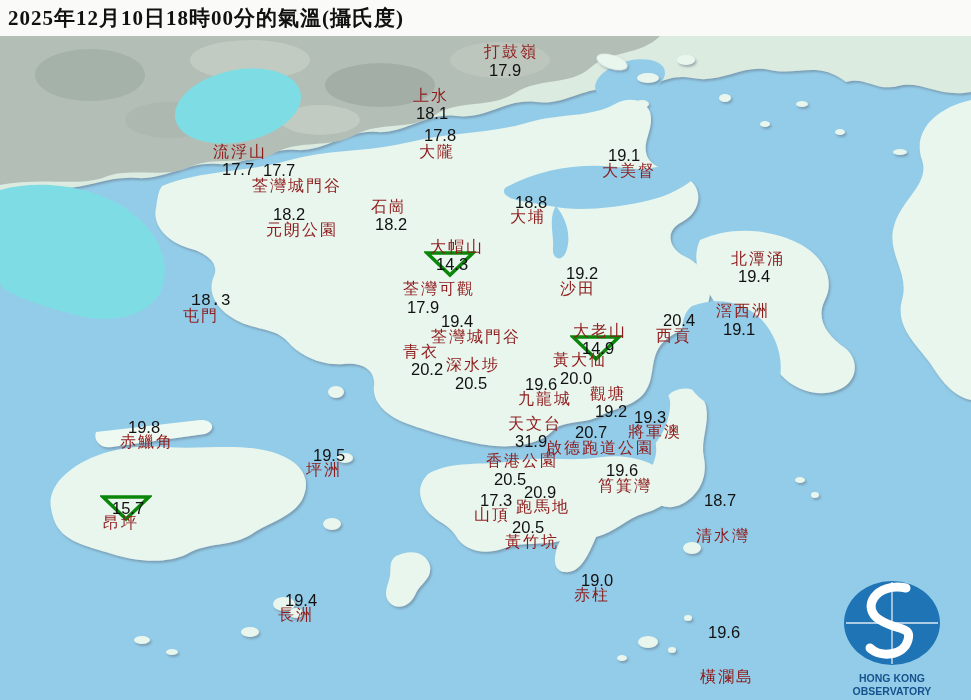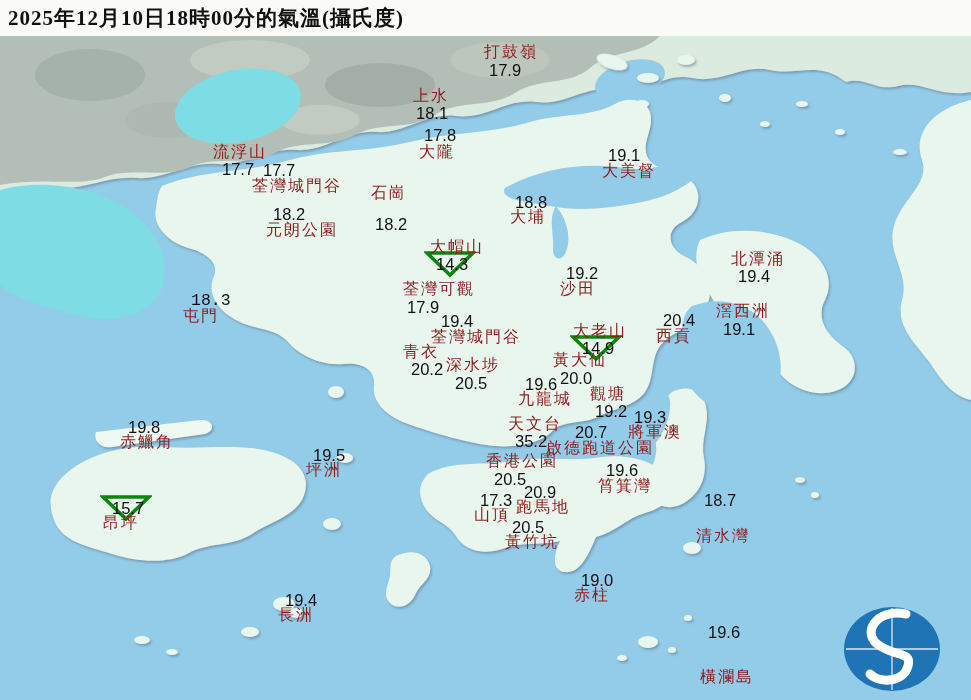--- a/index.html
+++ b/index.html
@@ -163,21 +163,21 @@
       <div class="st-name" style="left: 413px; top: 88px;">上水</div>
       <div class="st-temp" style="left: 416px; top: 105px;">18.1</div>
       <div class="st-name" style="left: 419px; top: 144px;">大隴</div>
       <div class="st-temp" style="left: 424px; top: 127px;">17.8</div>
       <div class="st-name" style="left: 213px; top: 144px;">流浮山</div>
       <div class="st-temp" style="left: 222px; top: 161px;">17.7</div>
       <div class="st-name" style="left: 252px; top: 178px;">荃灣城門谷</div>
       <div class="st-temp" style="left: 263px; top: 162px;">17.7</div>
       <div class="st-name" style="left: 602px; top: 163px;">大美督</div>
       <div class="st-temp" style="left: 608px; top: 147px;">19.1</div>
-      <div class="st-name" style="left: 371px; top: 185px;">石崗</div>
+      <div class="st-name" style="left: 371px; top: 199px;">石崗</div>
       <div class="st-temp" style="left: 375px; top: 216px;">18.2</div>
       <div class="st-name" style="left: 266px; top: 222px;">元朗公園</div>
       <div class="st-temp" style="left: 273px; top: 206px;">18.2</div>
       <div class="st-name" style="left: 510px; top: 209px;">大埔</div>
       <div class="st-temp" style="left: 515px; top: 194px;">18.8</div>
       <svg width="52" height="28" class="peak-tri" style="left: 424px; top: 250px;">
         <polygon points="3,3 49,3 26,25" fill="none" stroke="#0a870a" stroke-width="3.5"></polygon>
       </svg>
       <div class="st-name" style="left: 430px; top: 239px;">大帽山</div>
       <div class="st-temp" style="left: 436px; top: 256px;">14.3</div>
@@ -204,21 +204,21 @@
       <div class="st-temp" style="left: 411px; top: 361px;">20.2</div>
       <div class="st-name" style="left: 446px; top: 357px;">深水埗</div>
       <div class="st-temp" style="left: 455px; top: 375px;">20.5</div>
       <div class="st-name" style="left: 553px; top: 352px;">黃大仙</div>
       <div class="st-temp" style="left: 560px; top: 370px;">20.0</div>
       <div class="st-name" style="left: 518px; top: 391px;">九龍城</div>
       <div class="st-temp" style="left: 525px; top: 376px;">19.6</div>
       <div class="st-name" style="left: 590px; top: 386px;">觀塘</div>
       <div class="st-temp" style="left: 595px; top: 403px;">19.2</div>
       <div class="st-name" style="left: 508px; top: 416px;">天文台</div>
-      <div class="st-temp" style="left: 515px; top: 433px;">35.2</div>
+      <div class="st-temp" style="left: 515px; top: 433px;">31.9</div>
       <div class="st-name" style="left: 628px; top: 424px;">將軍澳</div>
       <div class="st-temp" style="left: 634px; top: 409px;">19.3</div>
       <div class="st-name" style="left: 546px; top: 440px;">啟德跑道公園</div>
       <div class="st-temp" style="left: 575px; top: 424px;">20.7</div>
       <div class="st-name" style="left: 486px; top: 453px;">香港公園</div>
       <div class="st-temp" style="left: 494px; top: 471px;">20.5</div>
       <div class="st-name" style="left: 120px; top: 434px;">赤鱲角</div>
       <div class="st-temp" style="left: 128px; top: 419px;">19.8</div>
       <div class="st-name" style="left: 306px; top: 462px;">坪洲</div>
       <div class="st-temp" style="left: 313px; top: 447px;">19.5</div>
@@ -245,15 +245,16 @@
       <div class="st-temp" style="left: 708px; top: 624px;">19.6</div>
     </div>
 
   <div id="logo">
     <svg width="104" height="90" viewBox="0 0 104 90">
       <ellipse cx="52" cy="45" rx="48" ry="42" fill="#1f74b5"></ellipse>
       <line x1="6" y1="45" x2="98" y2="45" stroke="#ffffff" stroke-width="1.3" opacity="0.85"></line>
       <line x1="52" y1="4" x2="52" y2="86" stroke="#ffffff" stroke-width="1.3" opacity="0.85"></line>
       <path d="M66,10 C36,4 20,30 40,42 C58,53 72,48 68,62 C64,78 40,80 30,70" fill="none" stroke="#ffffff" stroke-width="9" stroke-linecap="round"></path>
     </svg>
+    <div class="en">HONG KONG OBSERVATORY</div>
   </div>
 
 </div>
 
 </body></html>

